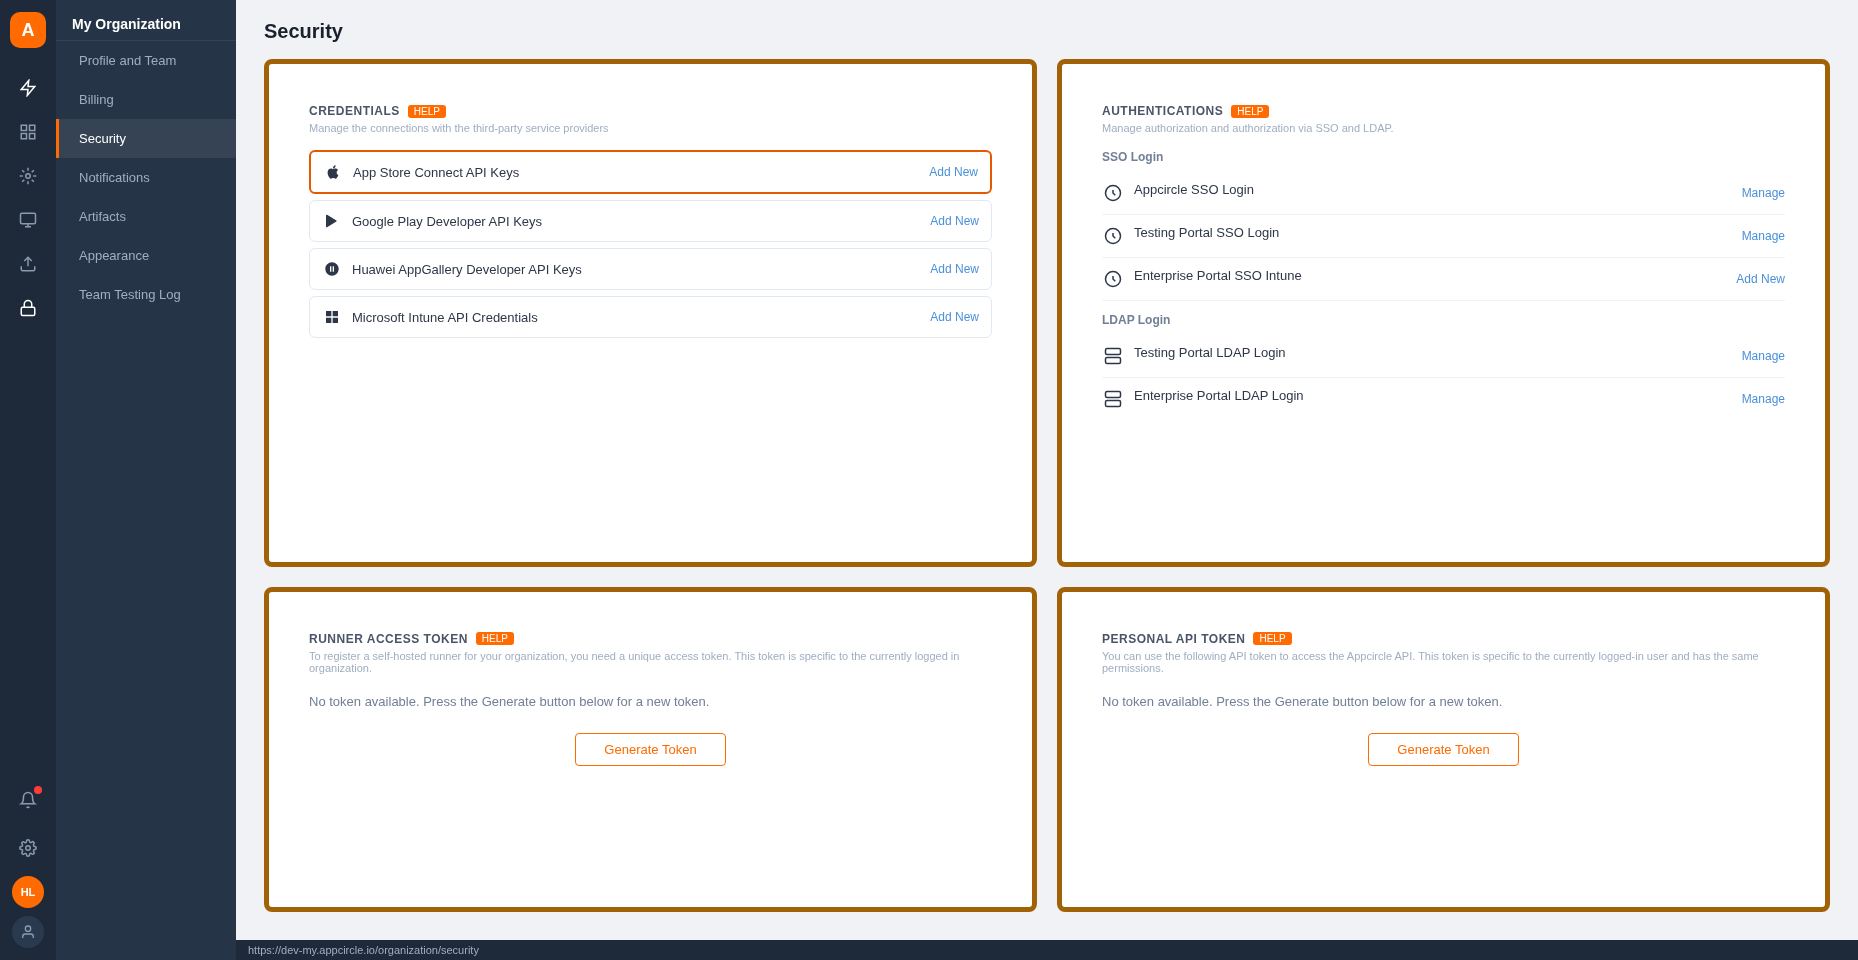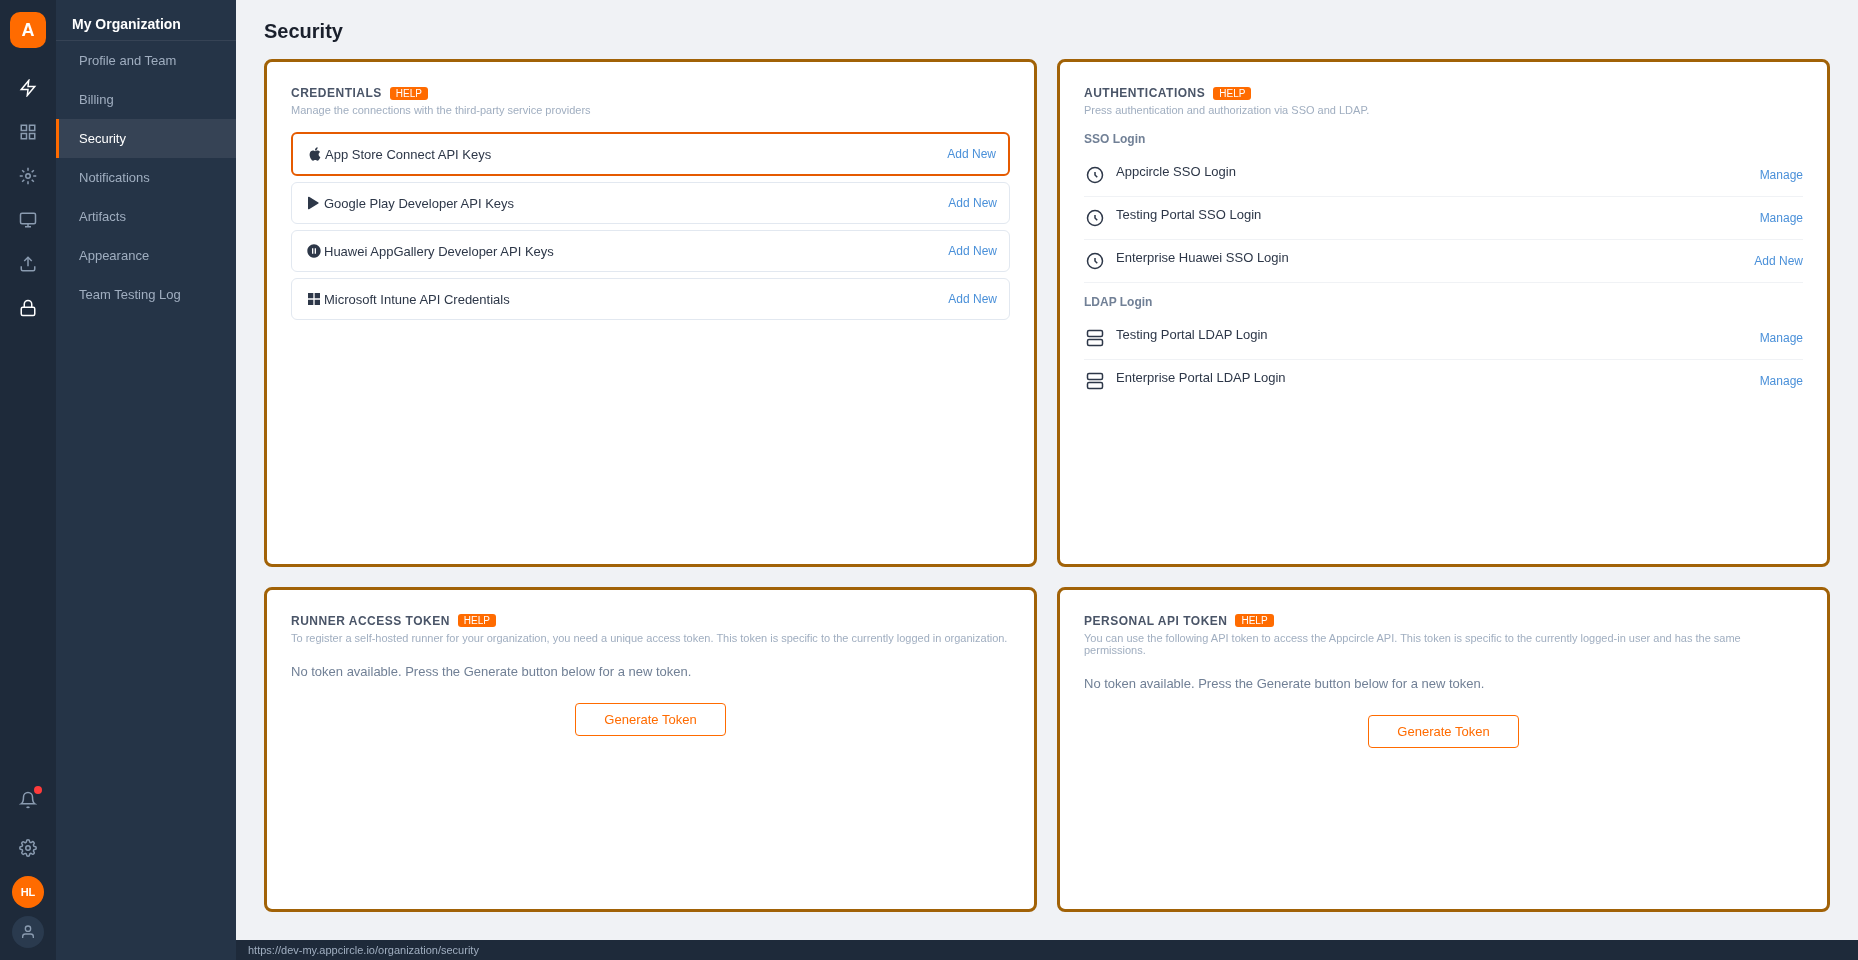--- a/index.html
+++ b/index.html
@@ -111,22 +111,22 @@
       display: grid;
       grid-template-columns: 1fr 1fr;
       grid-template-rows: auto auto;
       gap: 20px;
     }
 
     
     .card {
       background: #fff;
       border-radius: 8px;
-      padding: 24px;
-      border: 3px solid #a16207;
+      padding: 40px;
+      border: 5px solid #a16207;
     }
     .card-title-row {
       display: flex;
       align-items: center;
       gap: 8px;
       margin-bottom: 4px;
     }
     .card-title {
       font-size: 12px;
       font-weight: 700;
@@ -161,20 +161,21 @@
     .cred-row.selected {
       border: 2px solid #e55a00;
       background: #fff;
     }
     .cred-row:not(.selected) {
       border: 1px solid #e2e8f0;
     }
     .cred-row-left {
       display: flex;
       align-items: center;
+      gap: 10px;
     }
     .cred-icon {
       width: 20px; height: 20px;
       display: flex; align-items: center; justify-content: center;
       font-size: 15px;
       color: #2d3748;
     }
     .cred-label {
       font-size: 13px;
       color: #2d3748;
@@ -395,21 +396,21 @@
         </div>
         <a class="add-new-link">Add New</a>
       </div>
     </div>
 
     <div class="card">
       <div class="card-title-row">
         <span class="card-title">AUTHENTICATIONS</span>
         <span class="help-badge">HELP</span>
       </div>
-      <div class="card-subtitle">Press authentication and authorization via SSO and LDAP.</div>
+      <div class="card-subtitle">Manage authorization and authorization via SSO and LDAP.</div>
 
       <div class="auth-section-label">SSO Login</div>
 
       <div class="auth-row">
         <div class="auth-row-left">
           <div class="auth-icon">
             <svg width="18" height="18" viewBox="0 0 24 24" fill="none" stroke="currentColor" stroke-width="2">
                 <circle cx="12" cy="12" r="10"></circle>
                 <path d="M12 8v4l3 3"></path>
               </svg>
@@ -433,21 +434,21 @@
       </div>
 
       <div class="auth-row">
         <div class="auth-row-left">
           <div class="auth-icon">
             <svg width="18" height="18" viewBox="0 0 24 24" fill="none" stroke="currentColor" stroke-width="2">
                 <circle cx="12" cy="12" r="10"></circle>
                 <path d="M12 8v4l3 3"></path>
               </svg>
           </div>
-          <span class="auth-label">Enterprise Huawei SSO Login</span>
+          <span class="auth-label">Enterprise Portal SSO Intune</span>
         </div>
         <a class="manage-link">Add New</a>
       </div>
 
       <div class="auth-section-label">LDAP Login</div>
 
       <div class="auth-row">
         <div class="auth-row-left">
           <div class="auth-icon">
             <svg width="18" height="18" viewBox="0 0 24 24" fill="none" stroke="currentColor" stroke-width="2">

